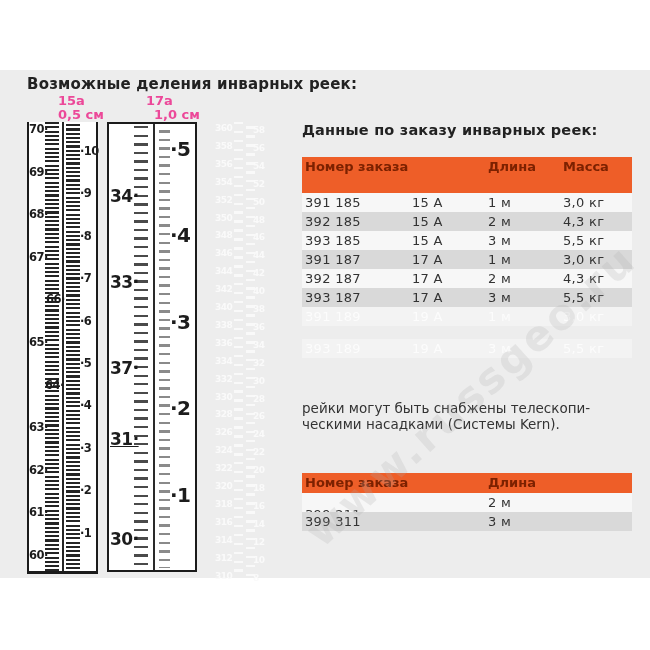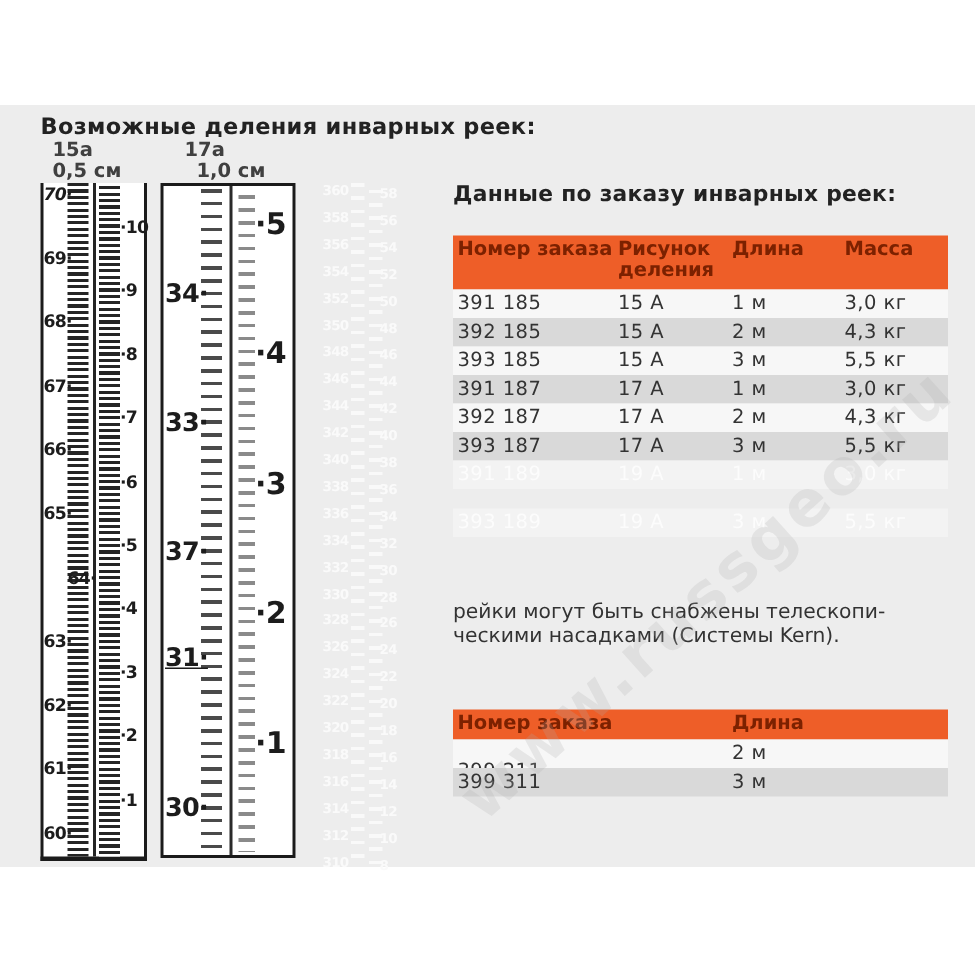--- a/index.html
+++ b/index.html
@@ -7,21 +7,21 @@
     width:650px;height:650px;position:relative;overflow:hidden;
     background:#ffffff;
     font-family:"DejaVu Sans","Liberation Sans",sans-serif;
     -webkit-font-smoothing:antialiased;
   }
   .panel{position:absolute;left:0;top:70px;width:650px;height:508px;background:#ededed;}
 
   .title1{position:absolute;left:27px;top:75px;font-size:15px;font-weight:bold;color:#222;letter-spacing:.2px;}
   .title2{position:absolute;left:302px;top:122px;font-size:14.5px;font-weight:bold;color:#222;letter-spacing:.2px;}
 
-  .rlabel{position:absolute;font-size:13px;font-weight:bold;color:#404040;}
+  .rlabel{position:absolute;font-size:13px;font-weight:bold;color:#ec4899;margin-left:23px;}
 
   
   .ruler1{position:absolute;left:27px;top:122px;width:67px;height:449px;background:#fff;
     border-left:2px solid #1b1b1b;border-right:2px solid #1b1b1b;border-bottom:3px solid #1b1b1b;}
   .r1-band1{position:absolute;left:16px;top:0;bottom:0;width:14px;
     background:repeating-linear-gradient(to bottom,#252525 0 2.1px,#fff 2.1px 4.26px);}
   .r1-div{position:absolute;left:33px;top:0;bottom:0;width:2px;background:#252525;}
   .r1-band2{position:absolute;left:37px;top:0;bottom:0;width:14px;
     background:repeating-linear-gradient(to bottom,#fff 0 2.1px,#252525 2.1px 4.26px);}
 
@@ -75,25 +75,25 @@
 
 <div class="rlabel" style="left:35px;top:93px;">15а</div>
 <div class="rlabel" style="left:35px;top:107px;">0,5 см</div>
 <div class="rlabel" style="left:123px;top:93px;">17а</div>
 <div class="rlabel" style="left:131px;top:107px;">1,0 см</div>
 
 <div class="ruler1">
   <div class="r1-band1"></div>
   <div class="r1-div"></div>
   <div class="r1-band2"></div>
-<div class="num r1-ln" style="top: 2px; font-style: italic;">70·</div>
+<div class="num r1-ln" style="top: 2px;">70·</div>
     <div class="num r1-ln" style="top: 44.6px;">69·</div>
     <div class="num r1-ln" style="top: 87.2px;">68·</div>
     <div class="num r1-ln" style="top: 129.8px;">67·</div>
-    <div class="num r1-ln" style="top: 172.4px;">66·</div>
+    <div class="num r1-ln" style="top: 172.4px; padding-left: 17px;">66·</div>
     <div class="num r1-ln" style="top: 215px;">65·</div>
     <div class="num r1-ln" style="top: 257.6px; padding-left: 16px;">64·</div>
     <div class="num r1-ln" style="top: 300.2px;">63·</div>
     <div class="num r1-ln" style="top: 342.8px; text-align: center;">62·</div>
     <div class="num r1-ln" style="top: 385.4px;">61·</div>
     <div class="num r1-ln" style="top: 428px;">60·</div>
     <div class="num r1-rn" style="top: 24px;">·10</div>
     <div class="num r1-rn" style="top: 66.4px;">·9</div>
     <div class="num r1-rn" style="top: 108.8px;">·8</div>
     <div class="num r1-rn" style="top: 151.2px;">·7</div>
@@ -176,21 +176,20 @@
     <div class="num g-rn" style="top: 415.7px;">12</div>
     <div class="num g-rn" style="top: 433.6px;">10</div>
     <div class="num g-rn" style="top: 451.5px;">8</div>
   </div>
 
 <div class="title2">Данные по заказу инварных реек:</div>
 
 <div class="tbl" style="top:157px;" id="order-table">
     <div class="tbl-hdr" style="height: 36px;">
       <div class="cell" style="left: 3px;">Номер заказа</div>
-      <div class="cell wrap" style="left: 110px;">Рисунок деления</div>
       <div class="cell" style="left: 186px;">Длина</div>
       <div class="cell" style="left: 261px;">Масса</div>
     </div>
     <div class="trow row-light">
       <div class="cell" style="left: 3px;">391 185</div>
       <div class="cell" style="left: 110px;">15 А</div>
       <div class="cell" style="left: 186px;">1 м</div>
       <div class="cell" style="left: 261px;">3,0 кг</div>
     </div>
     <div class="trow row-dark">

